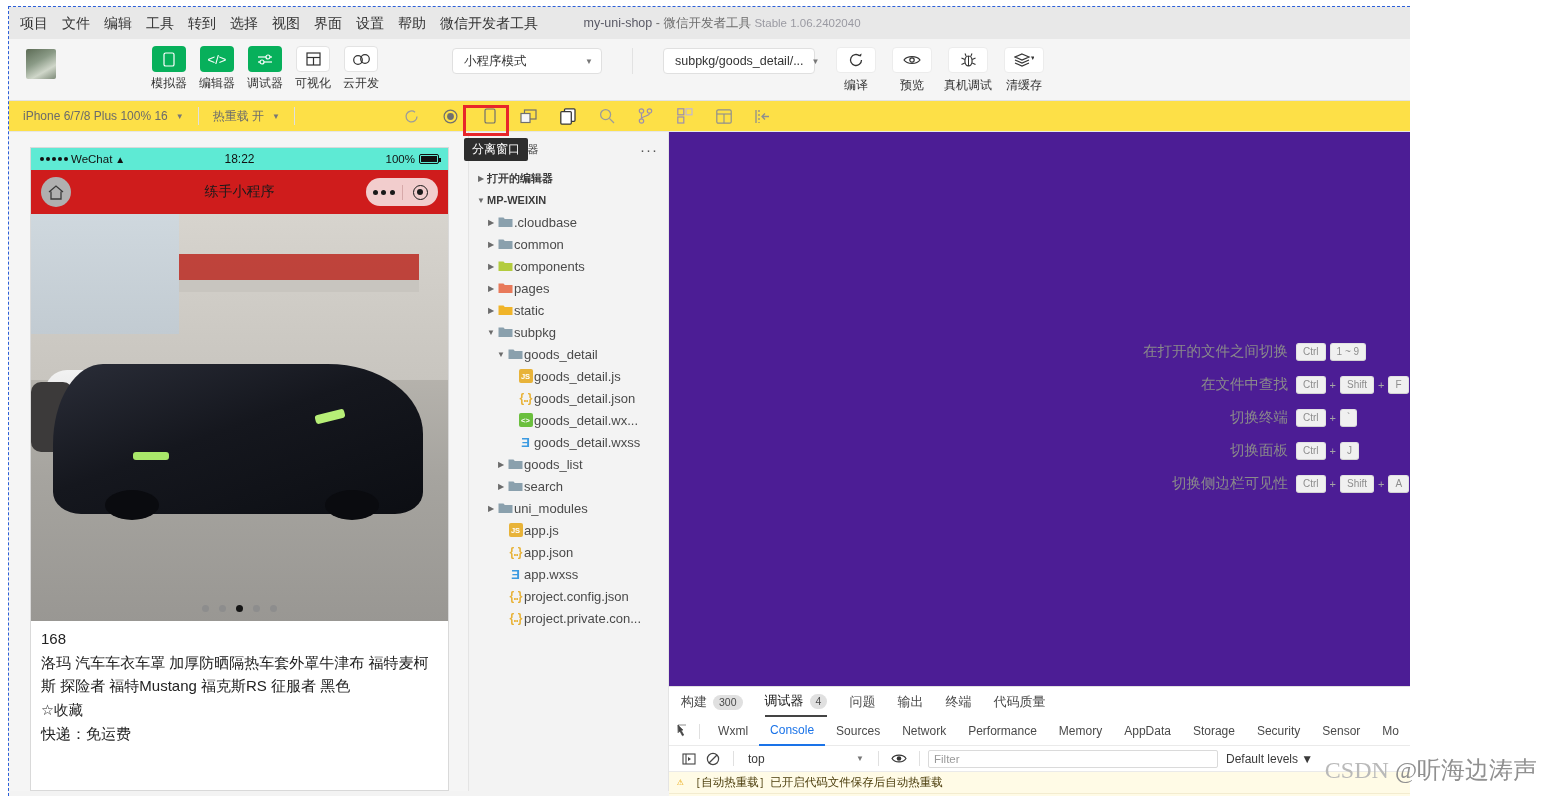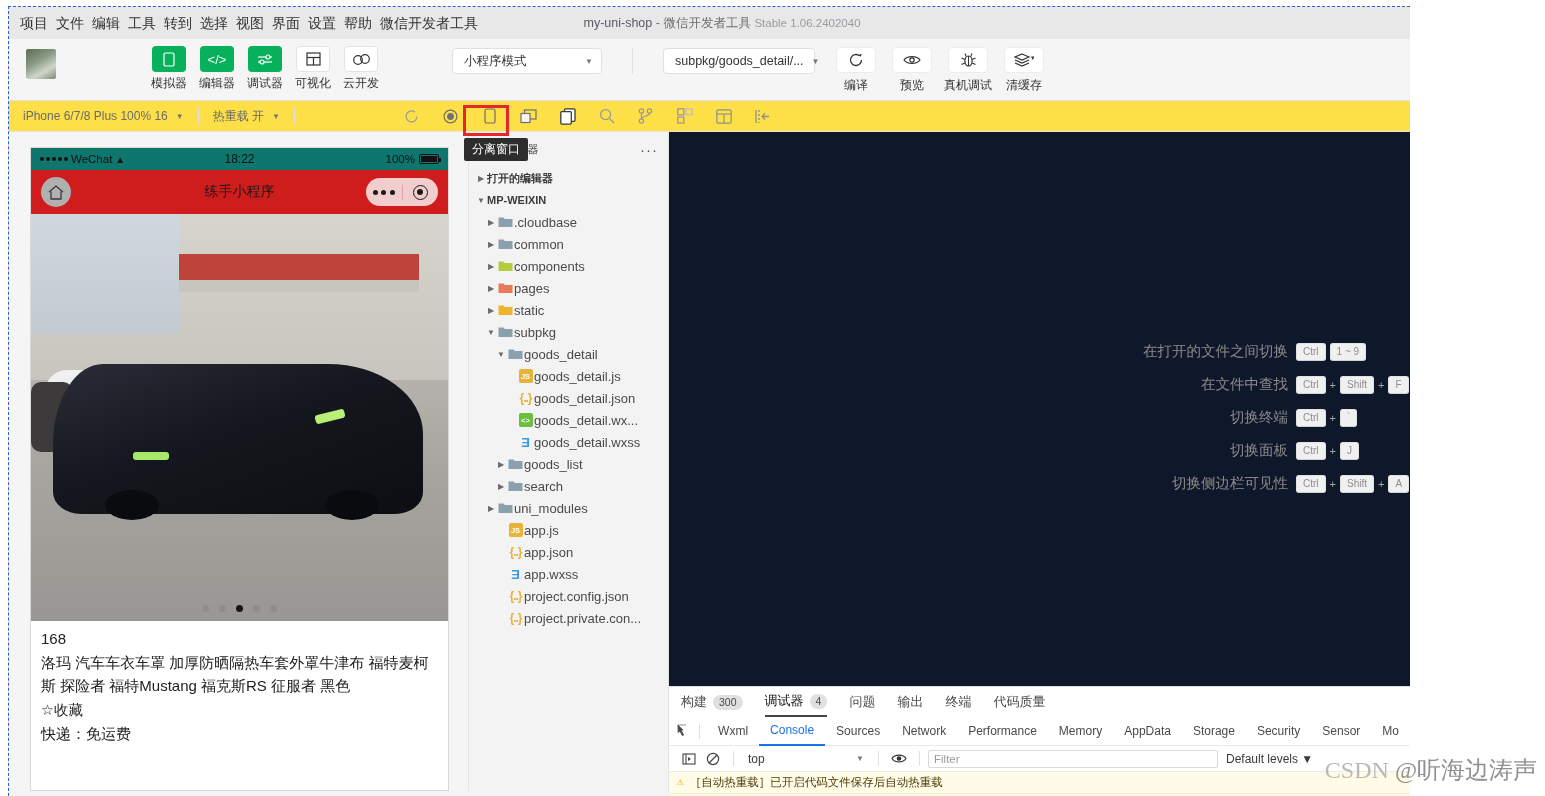--- a/index.html
+++ b/index.html
@@ -17,21 +17,21 @@
     border-right: none; border-bottom: none;
     overflow: hidden;
   }
 
   
   .titlebar {
     position: relative;
     height: 32px; background: #e8e8e8;
     display: flex; align-items: center;
   }
-  .menu-list { display: flex; align-items: center; padding-left: 11px; gap: 8px; }
+  .menu-list { display: flex; align-items: center; padding-left: 11px; gap: 14px; }
   .menu-item {
     font-size: 14px; color: #333; cursor: default;
     line-height: 18px; white-space: nowrap;
   }
   .win-title {
     position: absolute; left: 0; right: 0; text-align: center;
     font-size: 12.5px; color: #6d6d6d; pointer-events: none;
   }
   .win-title .proj { color: #5a5a66; padding-left: 25px; }
   .win-title .ver { color: #9a9aa2; font-size: 11.5px; }
@@ -111,21 +111,21 @@
   .sim-pane {
     width: 460px; background: #f5f5f5; position: relative;
     border-right: 1px solid #e4e4e4; flex: none;
   }
   .phone {
     position: absolute; left: 21px; top: 15px;
     width: 419px; height: 644px; background: #fff;
     border: 1px solid #d9d9d9; overflow: hidden;
   }
   .statusbar {
-    height: 22px; background: #0f766e; color: #111;
+    height: 22px; background: #5eead4; color: #111;
     display: flex; align-items: center; padding: 0 9px;
     font-size: 11.5px; position: relative;
   }
   .sb-left { display: flex; align-items: center; gap: 3px; }
   .sig { display: flex; gap: 2px; align-items: center; }
   .sig i { width: 4px; height: 4px; border-radius: 50%; background: #111; display: block; }
   .sb-time { position: absolute; left: 0; right: 0; text-align: center; font-size: 12px; }
   .sb-right { margin-left: auto; display: flex; align-items: center; gap: 4px; }
   .batt { width: 20px; height: 10px; border: 1.2px solid #111; border-radius: 2px; position: relative; }
   .batt::after { content:''; position:absolute; right:-3px; top:3px; width:2px; height:4px; background:#111; }
@@ -215,21 +215,21 @@
   .tlabel { overflow: hidden; text-overflow: ellipsis; }
   .tsection { font-size: 11px; font-weight: bold; color: #3b3b3b; }
   .badge-ico {
     width: 14px; height: 14px; border-radius: 2px; font-size: 7.5px; color:#fff;
     display:flex; align-items:center; justify-content:center; font-weight:bold;
   }
   .json-ico { font-size: 12px; color:#e8b339; font-weight:bold; letter-spacing:-1px; }
   .wxss-ico { font-size: 13px; color:#3b9ae1; font-weight:bold; }
 
   
-  .editor-pane { flex: 1; background: #0f172a; position: relative; }
+  .editor-pane { flex: 1; background: #4c1d95; position: relative; }
   .shortcuts {
     position: absolute; right: -6px; top: 210px;
     display: flex; flex-direction: column; gap: 14px;
   }
   .sc-row { display: flex; align-items: center; justify-content: flex-end; gap: 8px; }
   .sc-label { font-size: 14.5px; color: #8a8a8a; }
   .sc-keys { display: flex; align-items: center; gap: 4px; min-width: 120px; }
   .key {
     background: #f0f0f0; border: 1px solid #e2e2e2; border-bottom-color:#d2d2d2;
     border-radius: 3px; font-size: 10px; color: #8d8d8d; padding: 2px 6px;

